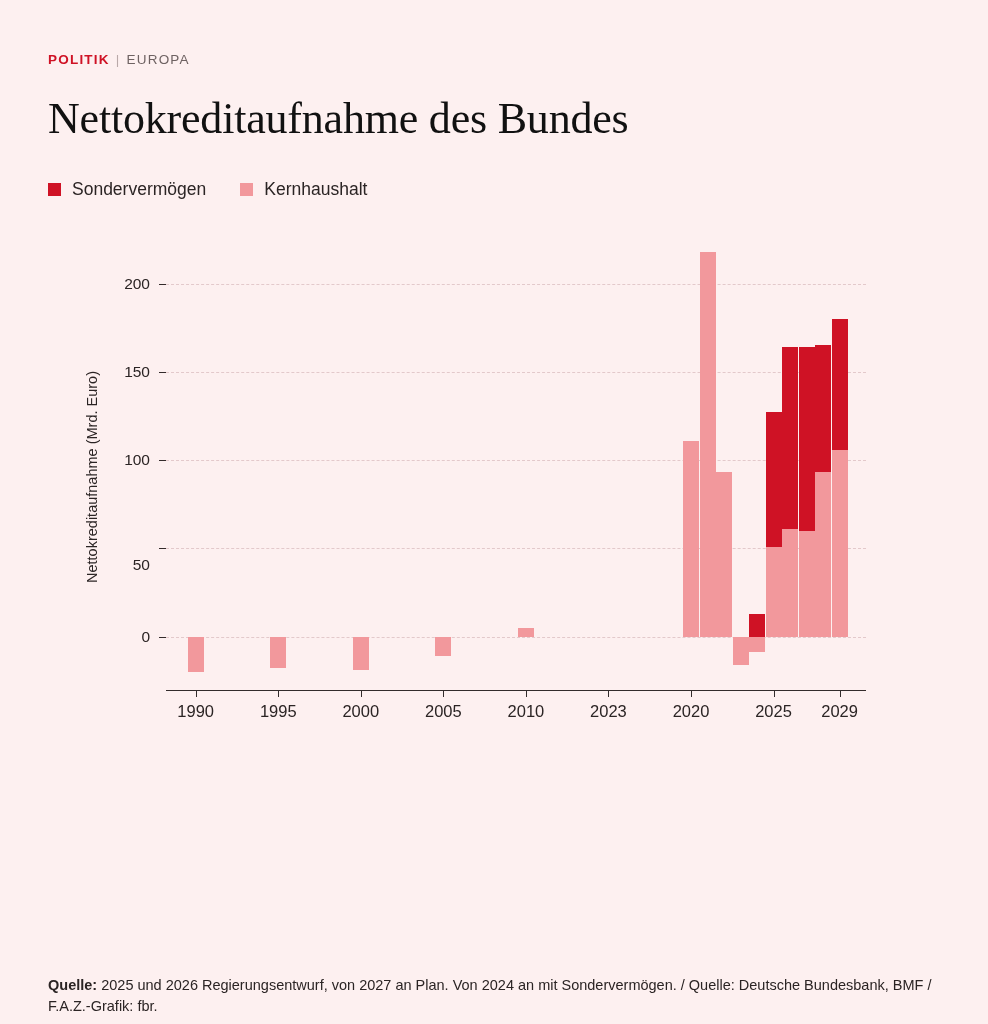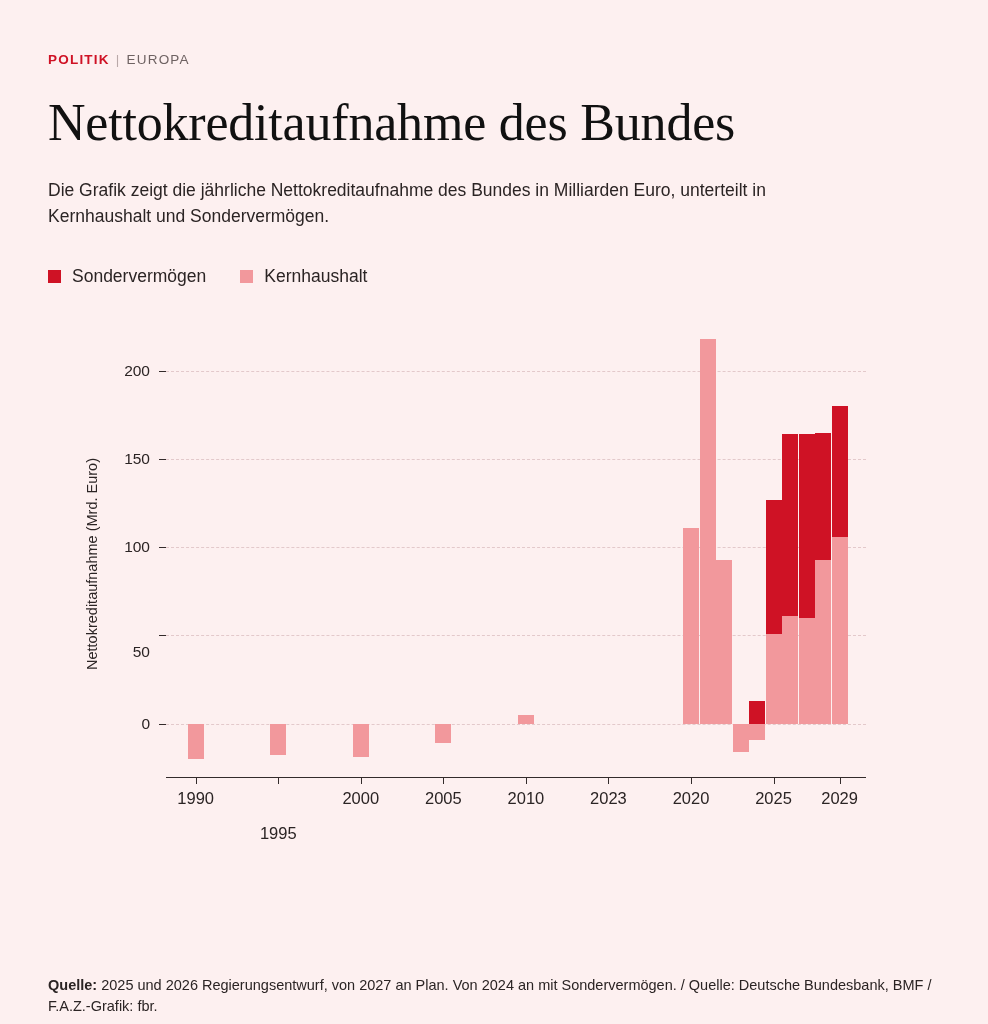--- a/index.html
+++ b/index.html
@@ -38,21 +38,21 @@
   }
   .kicker .sub {
     color: #6e6262;
     font-weight: 400;
     letter-spacing: 0.09em;
   }
   
   h1.headline {
     font-family: "Liberation Serif", serif;
     font-weight: 400;
-    font-size: 52px;
+    font-size: 44px;
     line-height: 1.08;
     margin: 28px 0 0 0;
     color: #111111;
     letter-spacing: -0.2px;
   }
   
   .standfirst {
     margin-top: 26px;
     font-size: 17.5px;
     line-height: 1.5;
@@ -182,21 +182,20 @@
 <body>
 
 <div class="page">
 
   <div class="kicker">
     <span class="rubrik">POLITIK</span><span class="sep">|</span><span class="sub">EUROPA</span>
   </div>
 
   <h1 class="headline">Nettokreditaufnahme des Bundes</h1>
 
-  <div class="standfirst">Die Grafik zeigt die jährliche Nettokreditaufnahme des Bundes in Milliarden Euro, unterteilt in Kernhaushalt und Sondervermögen.</div>
 
   <div class="legend">
     <div class="legend-item">
       <span class="legend-swatch" style="background:#cf1225"></span>
       <span>Sondervermögen</span>
     </div>
     <div class="legend-item">
       <span class="legend-swatch" style="background:#f2989c"></span>
       <span>Kernhaushalt</span>
     </div>
@@ -271,21 +270,21 @@
         </div>
         <div class="bar" style="left: 665.585px; width: 16px; bottom: 0px; height: 450px;">
           <div class="bar-seg" style="background: rgb(242, 152, 156); top: 210px; height: 187.059px;"></div>
           <div class="bar-seg" style="background: rgb(207, 18, 37); top: 79.4118px; height: 130.588px;"></div>
         </div>
       </div>
     <div class="xaxis" id="xaxis">
         <div class="x-tick-mark" style="left: 29.717px;"></div>
         <div class="x-tick-label" style="left: 29.717px;">1990</div>
         <div class="x-tick-mark" style="left: 112.264px;"></div>
-        <div class="x-tick-label" style="left: 112.264px; margin-top: 35px;">1995</div>
+        <div class="x-tick-label" style="left: 112.264px;">1995</div>
         <div class="x-tick-mark" style="left: 194.811px;"></div>
         <div class="x-tick-label" style="left: 194.811px;">2000</div>
         <div class="x-tick-mark" style="left: 277.358px;"></div>
         <div class="x-tick-label" style="left: 277.358px;">2005</div>
         <div class="x-tick-mark" style="left: 359.906px;"></div>
         <div class="x-tick-label" style="left: 359.906px;">2010</div>
         <div class="x-tick-mark" style="left: 442.453px;"></div>
         <div class="x-tick-label" style="left: 442.453px;">2023</div>
         <div class="x-tick-mark" style="left: 525px;"></div>
         <div class="x-tick-label" style="left: 525px;">2020</div>

